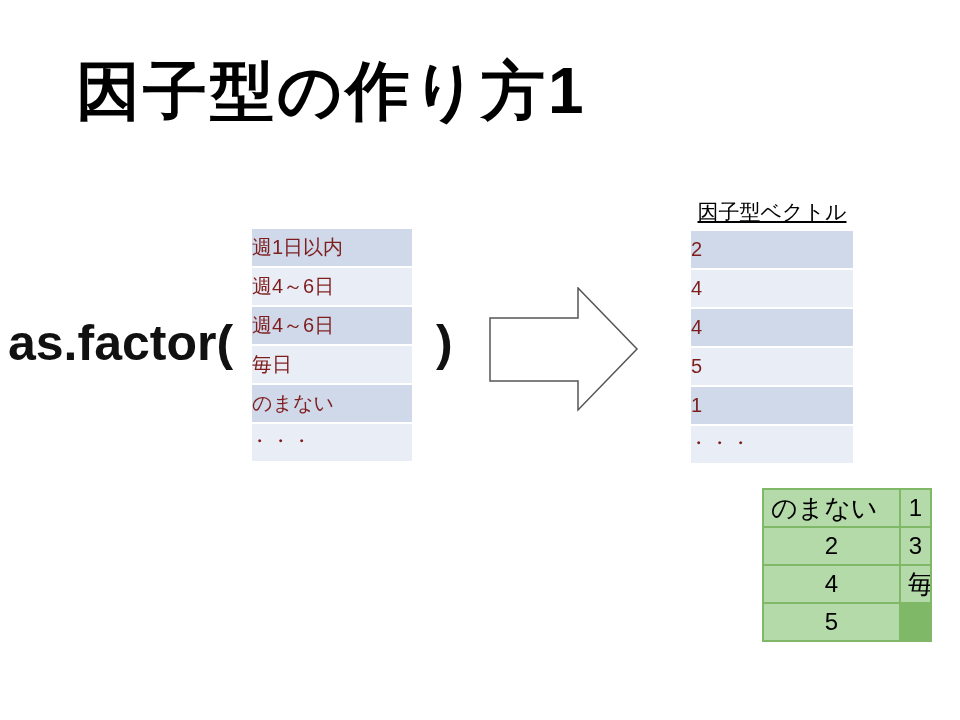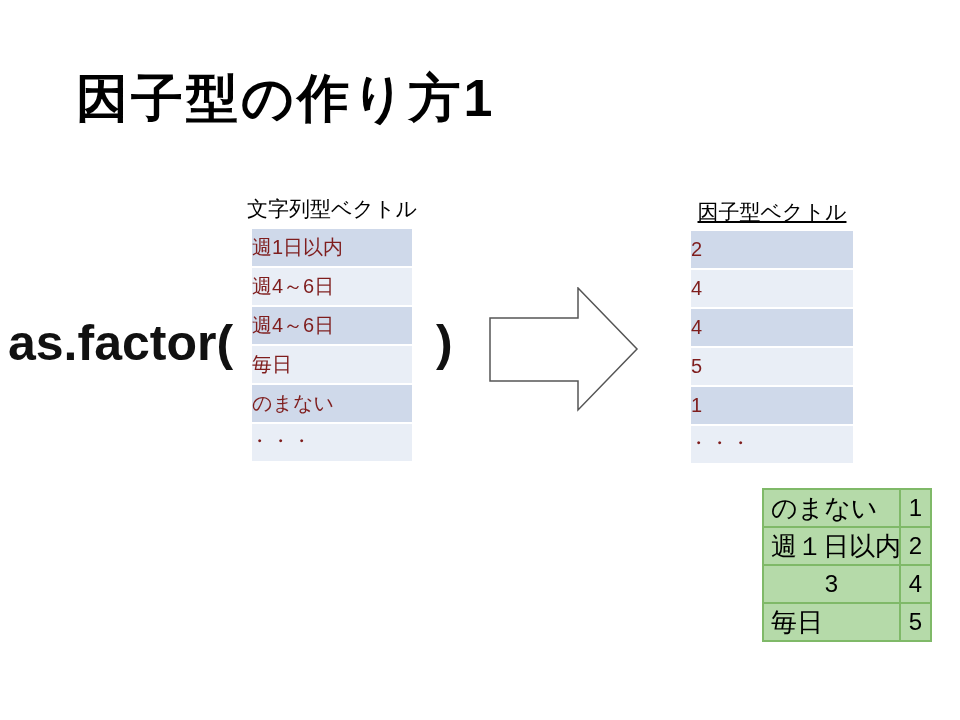--- a/index.html
+++ b/index.html
@@ -6,22 +6,22 @@
   .slide{
     position:relative;
     width:960px;height:720px;
     background:#ffffff;
     font-family:"Liberation Sans","DejaVu Sans",sans-serif;
     color:#000;
     overflow:hidden;
     margin:0 auto;
   }
   .page-title{
-    position:absolute;left:76px;top:64px;
-    font-size:52px;font-weight:700;letter-spacing:3px;
+    position:absolute;left:76px;top:48px;
+    font-size:64px;font-weight:700;letter-spacing:3px;
     white-space:nowrap;
   }
   .expr{
     position:absolute;top:316px;
     font-size:50px;font-weight:700;color:#111;
     white-space:nowrap;line-height:1.1;
   }
   .expr-open{left:8px;}
   .expr-close{left:436px;}
   .vec-label{
@@ -66,21 +66,20 @@
 </head>
 <body>
 
 <div class="slide">
 
   <div class="page-title">因子型の作り方1</div>
 
   <div class="expr expr-open">as.factor(</div>
   <div class="expr expr-close">)</div>
 
-  <div class="vec-label vec-label-left">文字列型ベクトル</div>
 
   <div class="vec-table vec-table-left">
     <div class="vrow dark">週1日以内</div>
     <div class="vrow light">週4～6日</div>
     <div class="vrow dark">週4～6日</div>
     <div class="vrow light">毎日</div>
     <div class="vrow dark">のまない</div>
     <div class="vrow light dots">・・・</div>
   </div>
 
@@ -97,21 +96,20 @@
     <div class="vrow light">4</div>
     <div class="vrow dark">4</div>
     <div class="vrow light">5</div>
     <div class="vrow dark">1</div>
     <div class="vrow light dots">・・・</div>
   </div>
 
   <div class="levels-table">
     <div class="lcell name">のまない</div>
     <div class="lcell code">1</div>
-    <div class="lcell name">週１日以内</div>
     <div class="lcell code">2</div>
     <div class="lcell code">3</div>
     <div class="lcell code">4</div>
     <div class="lcell name">毎日</div>
     <div class="lcell code">5</div>
   </div>
 
 </div>
 
 </body></html>

